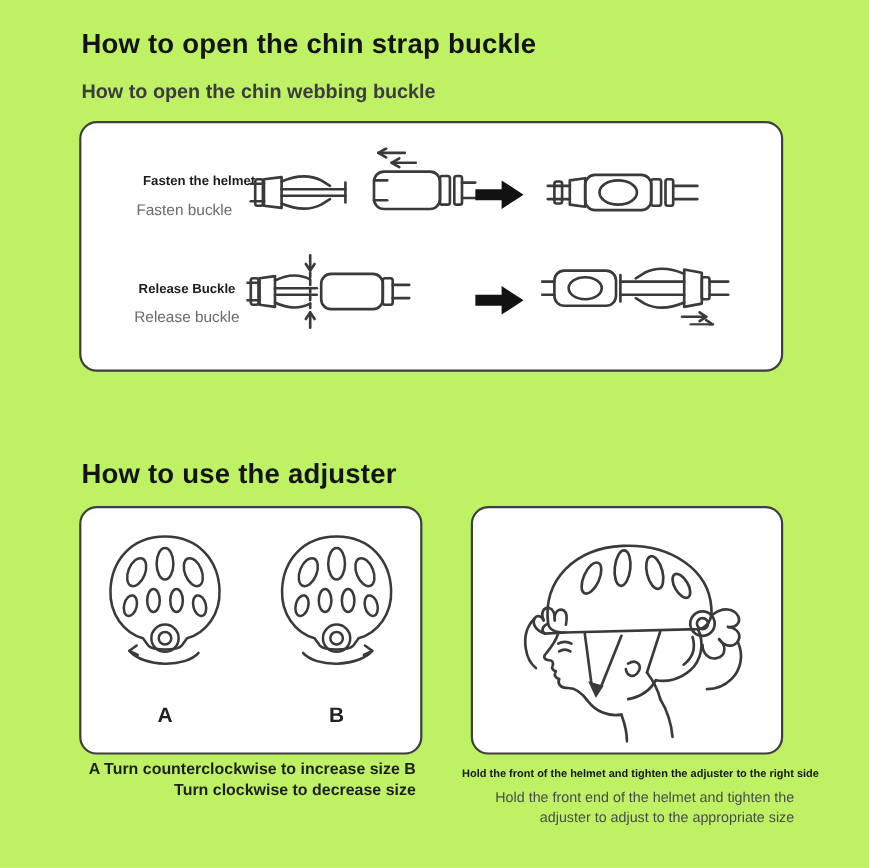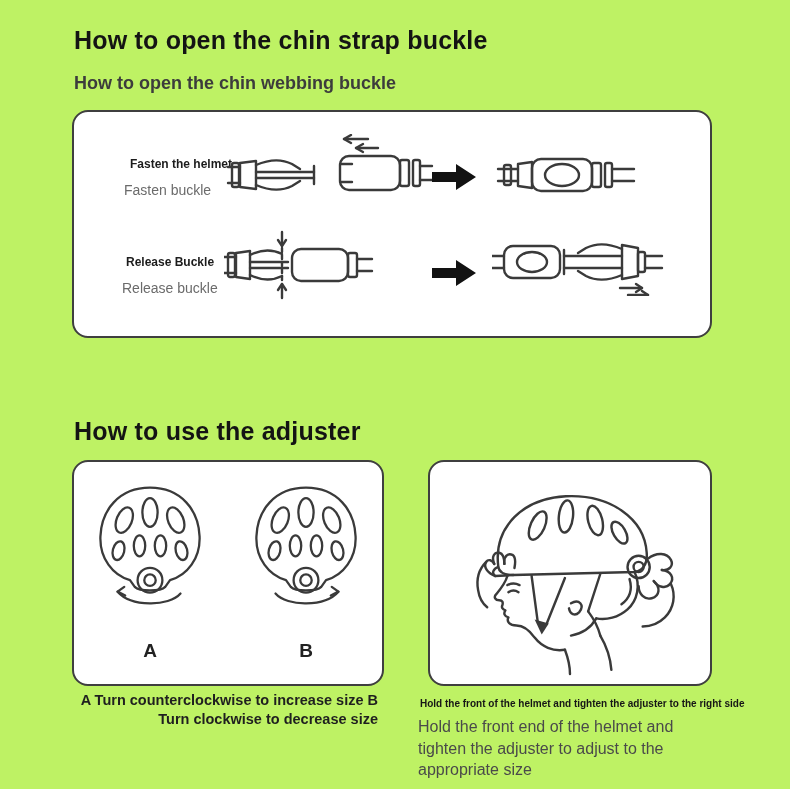--- a/index.html
+++ b/index.html
@@ -14,21 +14,21 @@
   .panel { position:absolute; border:2.5px solid #3f3f3f; border-radius:16px; background:#fff; }
   .row-label-bold { font-size:12px; font-weight:700; color:#1c1c1c; }
   .row-label-sub { font-size:14px; color:#6b6b6b; }
   .art { fill:none; stroke:#3a3a3a; stroke-width:2.4; stroke-linecap:round; stroke-linejoin:round; }
   .art-fill { fill:#3a3a3a; stroke:none; }
   .solid-arrow { fill:#121212; stroke:none; }
   .helmet-label { font-size:19px; font-weight:700; color:#222; text-align:center; }
   .caption-bold-left { font-size:14.5px; font-weight:700; color:#1f1f1f; text-align:right; line-height:1.3; }
   .caption-gray-left { font-size:13px; font-weight:700; color:#7a7a7a; text-align:center; line-height:1.32; }
   .caption-bold-right { font-size:10px; font-weight:700; color:#161616; text-align:center; white-space:nowrap; }
-  .caption-gray-right { font-size:16px; font-weight:400; color:#4a4a4a; text-align:left; line-height:1.35; }
+  .caption-gray-right { font-size:13px; font-weight:400; color:#4a4a4a; text-align:right; line-height:1.35; }
 </style>
 </head>
 <body>
 
 <div class="page">
 
   <div class="abs title" style="left:74px;top:26px;">How to open the chin strap buckle</div>
   <div class="abs subtitle" style="left:74px;top:73px;">How to open the chin webbing buckle</div>
 
   <div class="panel" style="left:72px;top:110px;width:640px;height:228px;">

